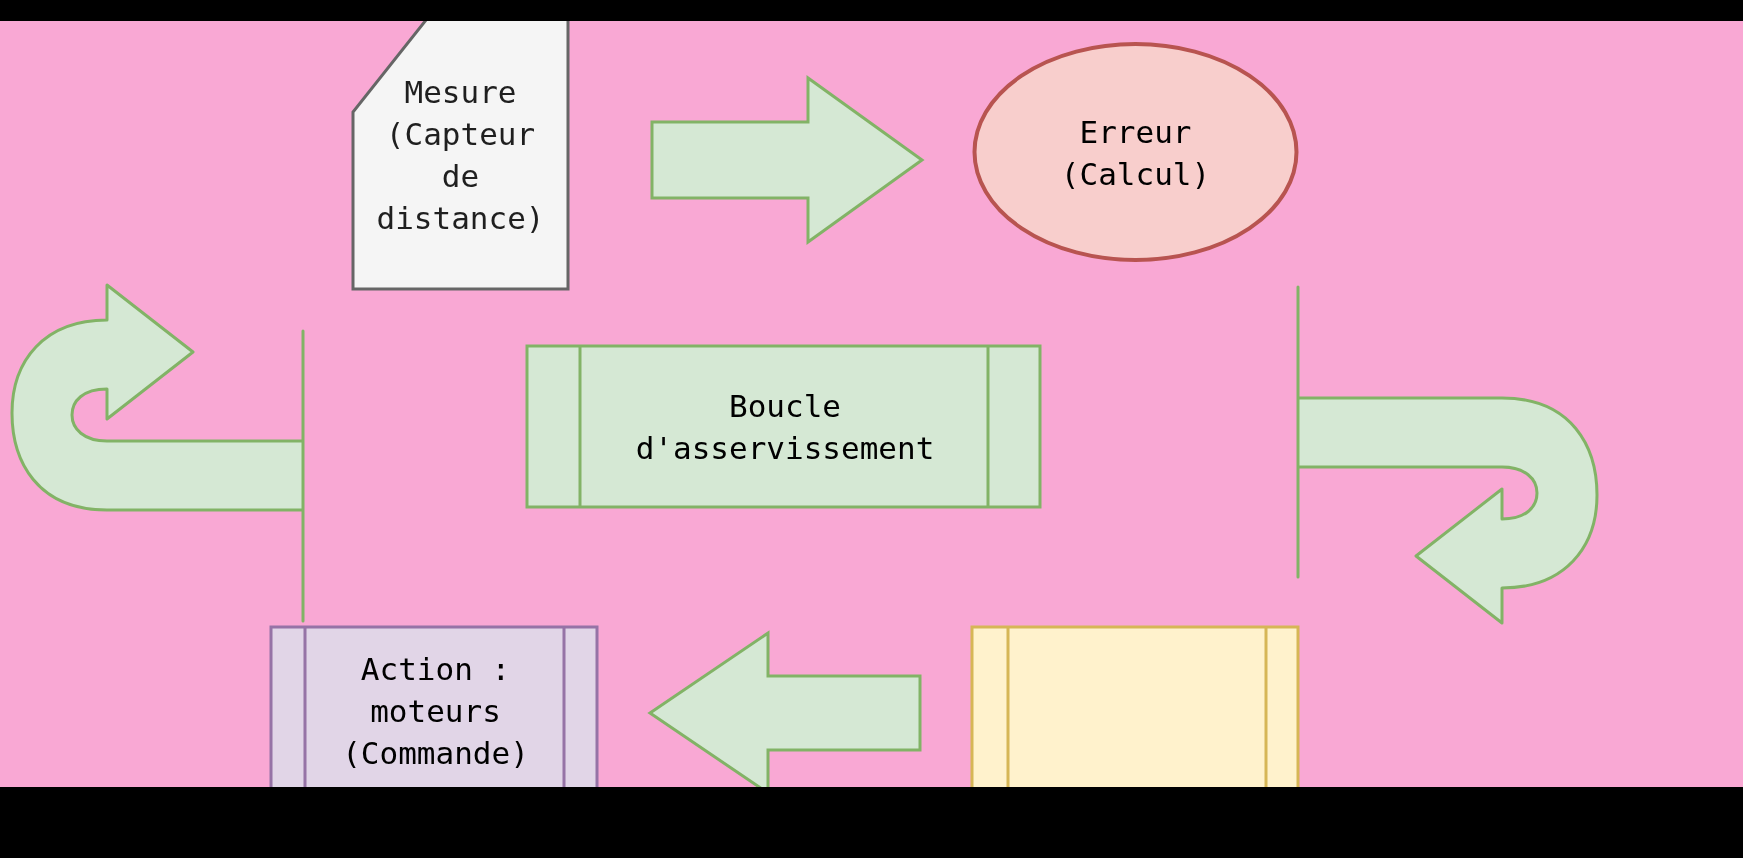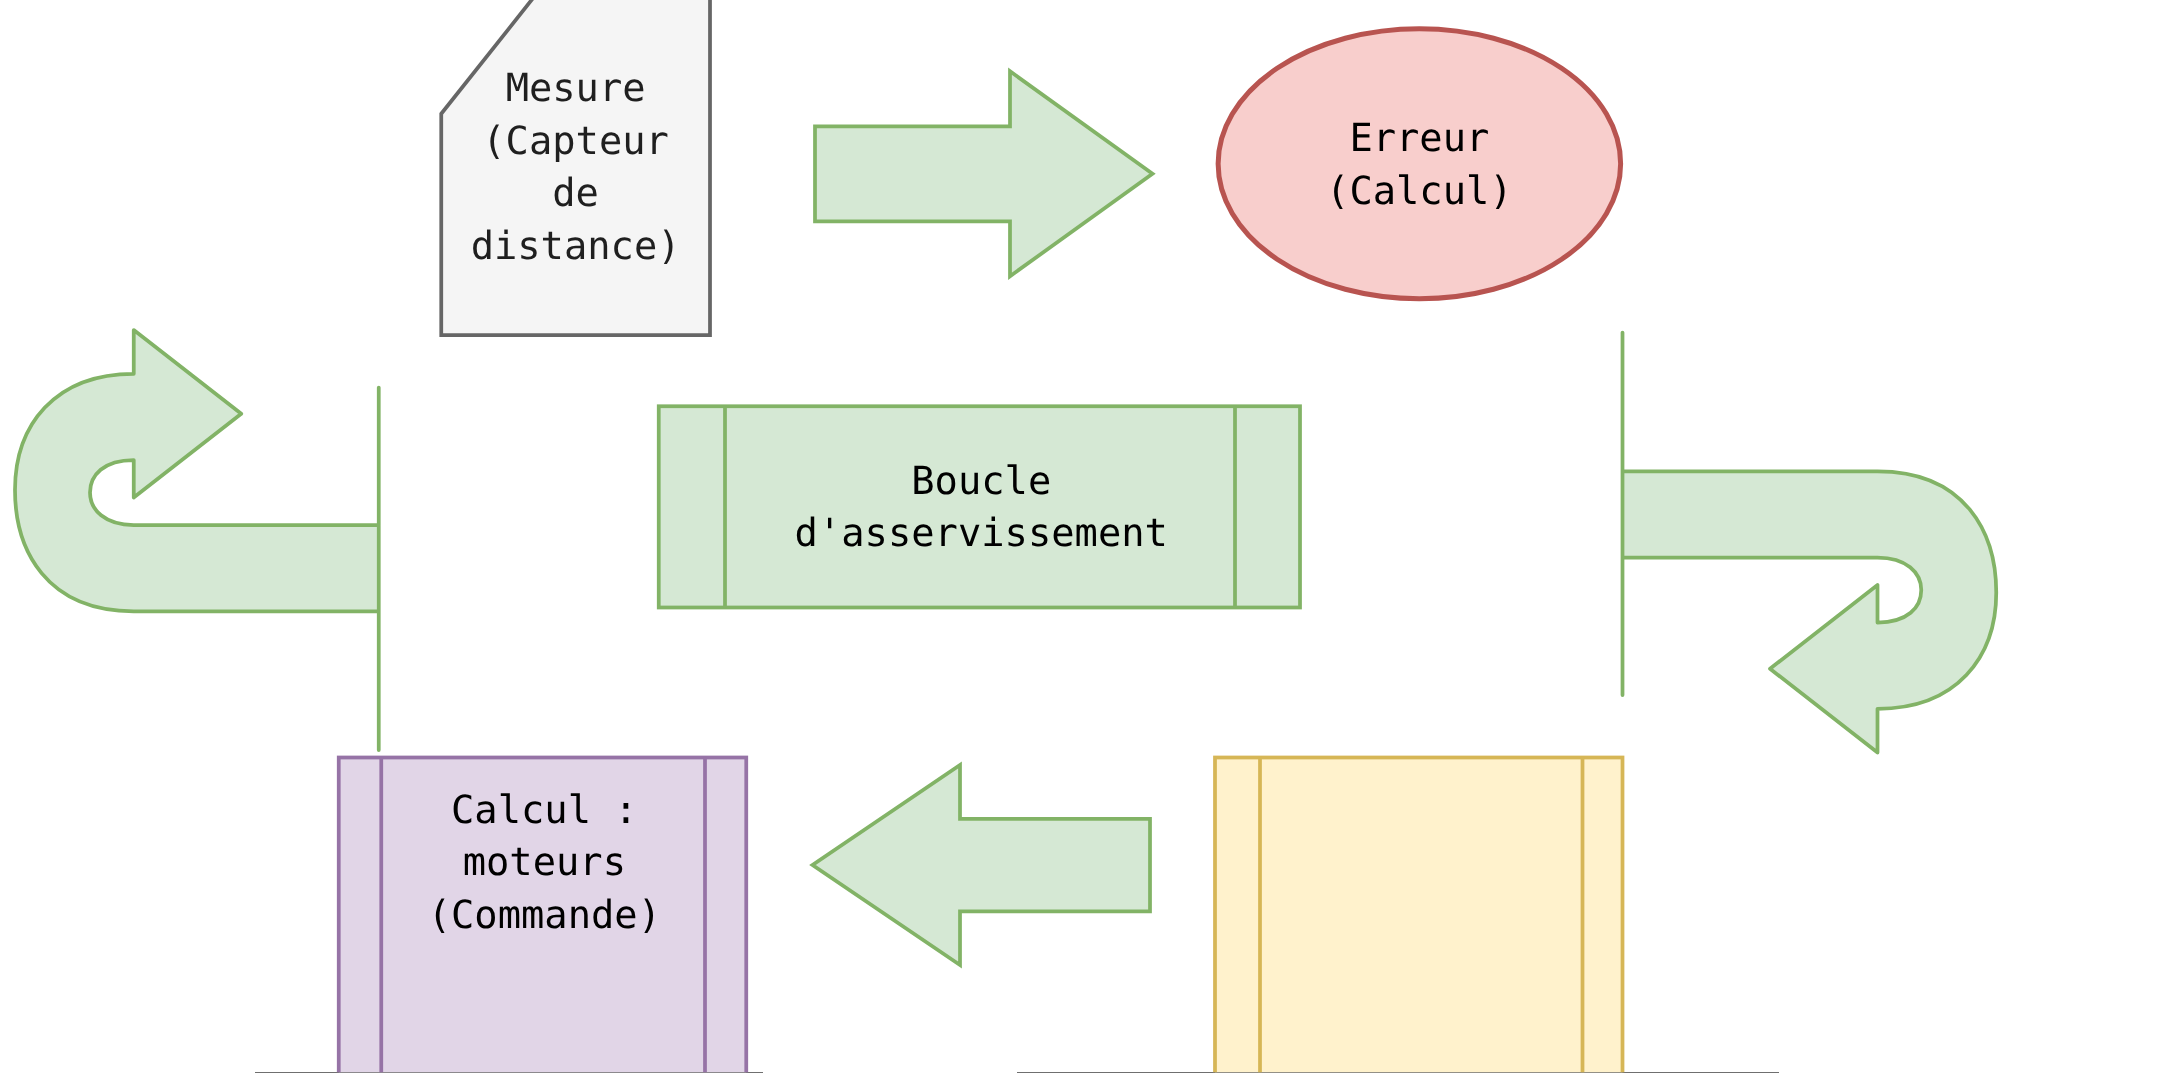--- a/index.html
+++ b/index.html
@@ -3,24 +3,25 @@
 <meta charset="utf-8">
 <style>
   html, body {
     margin: 0;
     padding: 0;
     background: #000000;
   }
   #canvas {
     position: relative;
     width: 1743px;
-    height: 858px;
-    background: #ffffff;
+    height: 766px;
+    background: #f9a8d4;
     overflow: hidden;
     font-family: "DejaVu Sans Mono", "Liberation Mono", monospace;
+    margin-top: 21px;
   }
   svg.layer {
     position: absolute;
     left: 0;
     top: 0;
     width: 1743px;
     height: 858px;
     overflow: visible;
   }
   .node-label {
@@ -122,18 +123,18 @@
 (Capteur
 de
 distance)</div>
 
   <div class="node-label" style="left:582px; top:364px; width:406px; height:84px;">Boucle
 d'asservissement</div>
 
   <div class="node-label" style="left:975px; top:90px; width:321px; height:84px;">Erreur
 (Calcul)</div>
 
-  <div class="node-label" style="left:307px; top:627px; width:257px; height:126px;">Calcul :
+  <div class="node-label" style="left:307px; top:627px; width:257px; height:126px;">Action :
 moteurs
 (Commande)</div>
 
 
 </div>
 
 </body></html>

